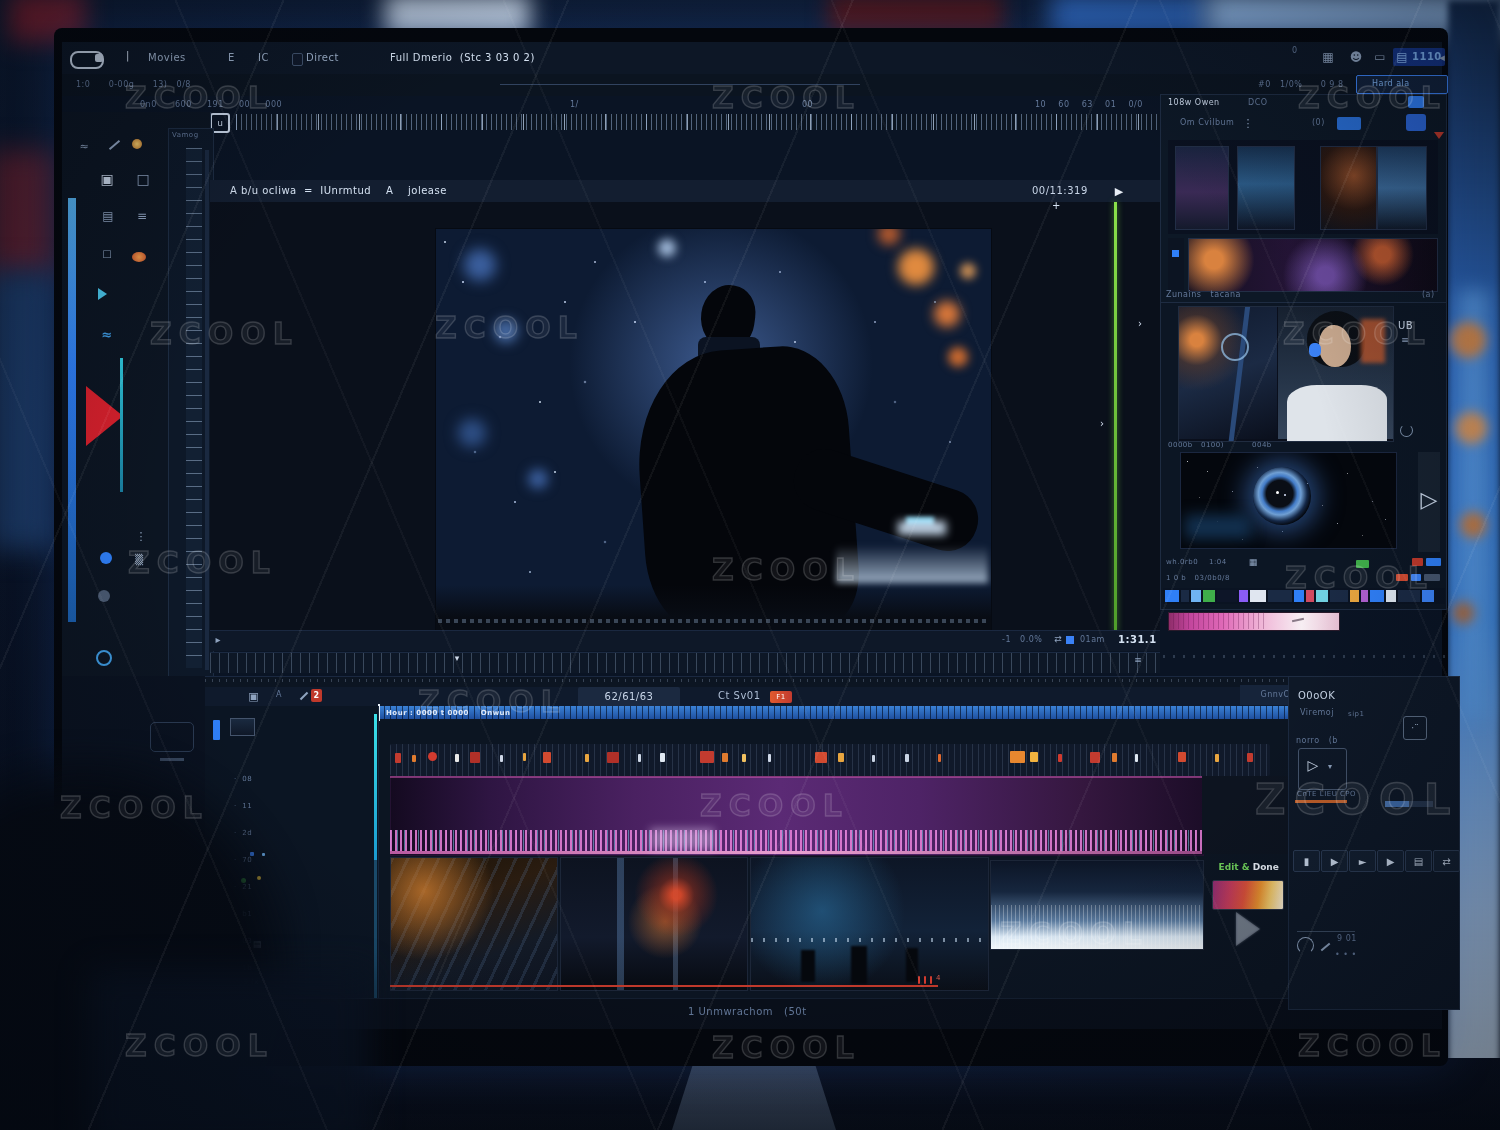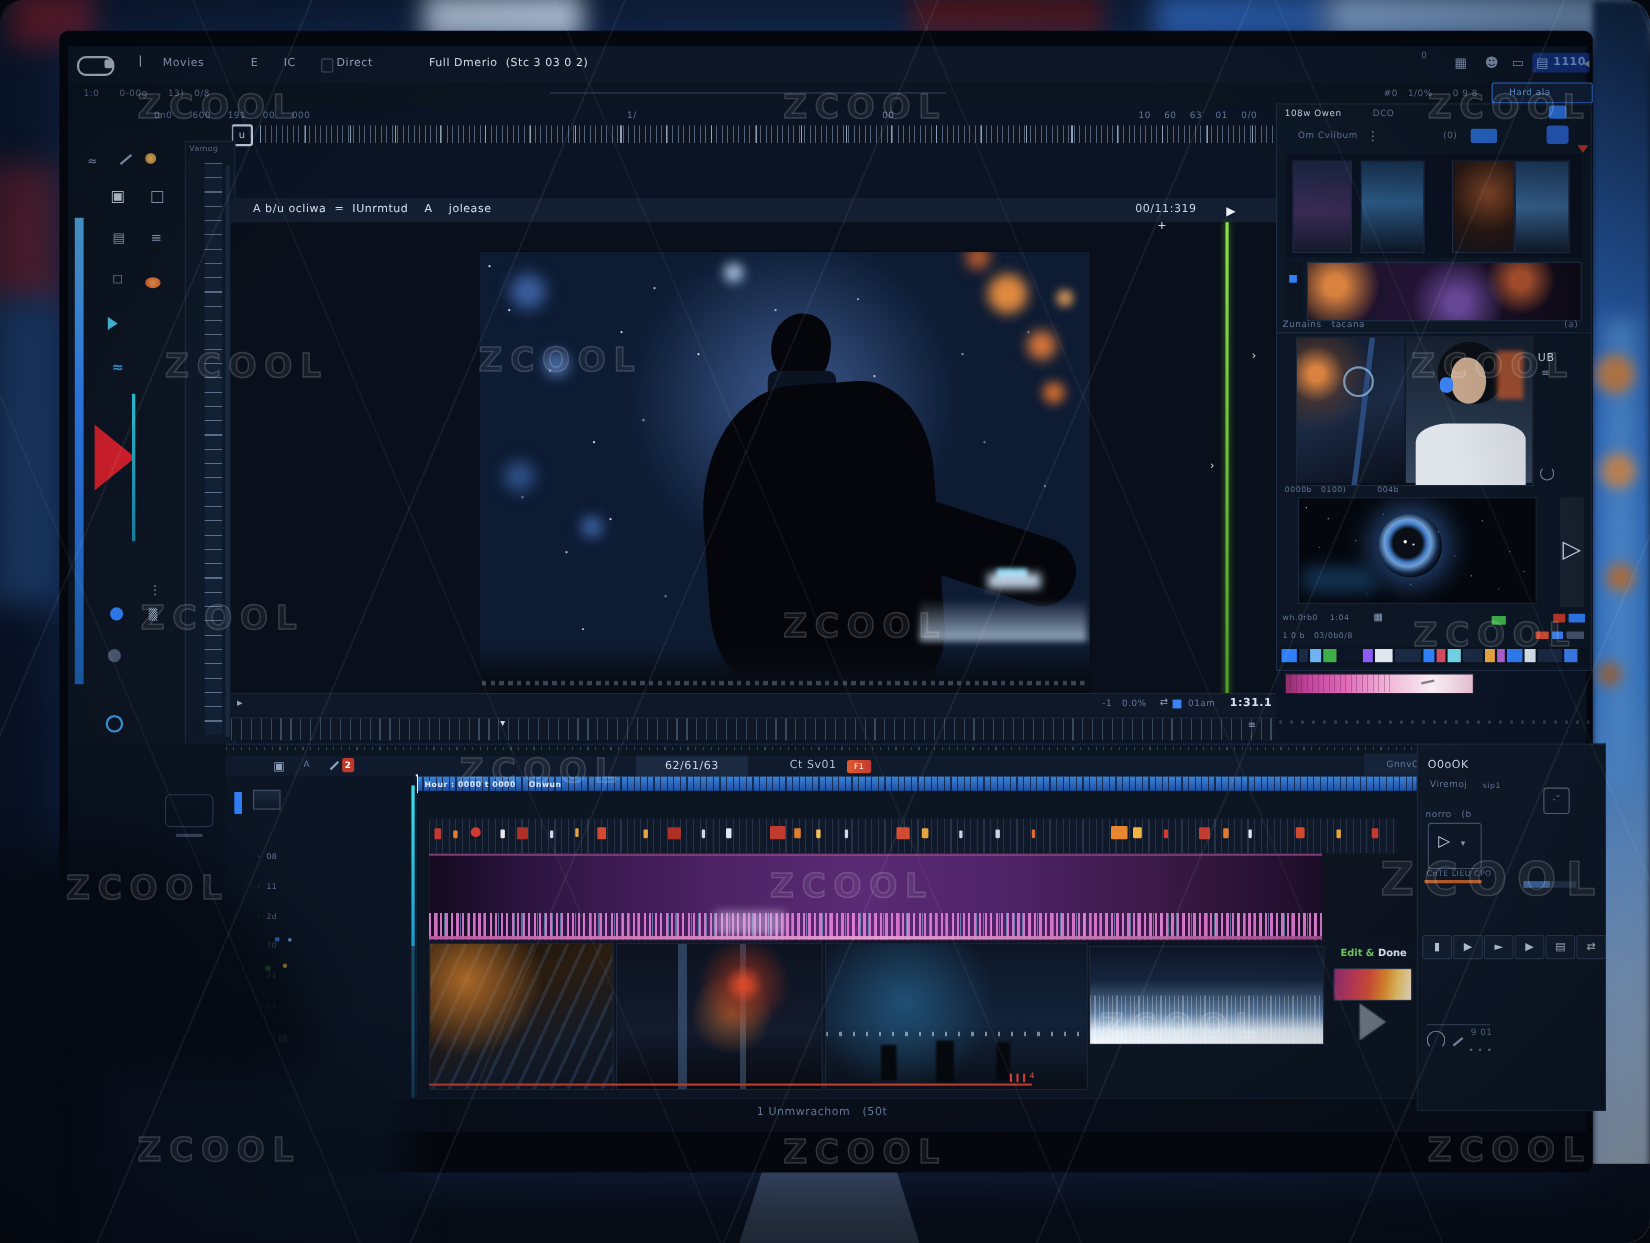--- a/index.html
+++ b/index.html
@@ -1,18 +1,18 @@
 <!DOCTYPE html>
 <html><head>
 <meta charset="utf-8">
 <style>
   html,body{margin:0;padding:0;background:#05080f;}
   .stage{position:relative;width:1500px;height:1130px;overflow:hidden;
     background:linear-gradient(180deg,#0d1b33 0%,#0a1428 45%,#081020 100%);
-    font-family:"DejaVu Sans",sans-serif;border-radius:22px;}
+    font-family:"DejaVu Sans",sans-serif;}
   .abs{position:absolute;}
   .tx{position:absolute;color:#9fb2cc;font-size:9px;letter-spacing:.5px;white-space:pre;line-height:1.2;}
   .tx7{font-size:7px}.tx8{font-size:8px}.tx10{font-size:10px}
   .dim{color:#64799a}.bright{color:#d5e2f2}.blue{color:#7fb3f2}
   .ibox{position:absolute;border:1px solid #41536e;border-radius:2px;display:flex;align-items:center;justify-content:center;color:#8fa3bf;background:#10192a;}
   .glyph{position:absolute;color:#8fa3bf;display:flex;align-items:center;justify-content:center;}
   .chip{position:absolute;border-radius:1px;}
   .panel{position:absolute;background:#0d1826;border:1px solid #1e2c42;}
   .tbtn{position:absolute;width:25px;height:20px;background:#131f30;border:1px solid #2b3b54;border-radius:2px;
     display:flex;align-items:center;justify-content:center;color:#c9d6e8;font-size:10px;}

